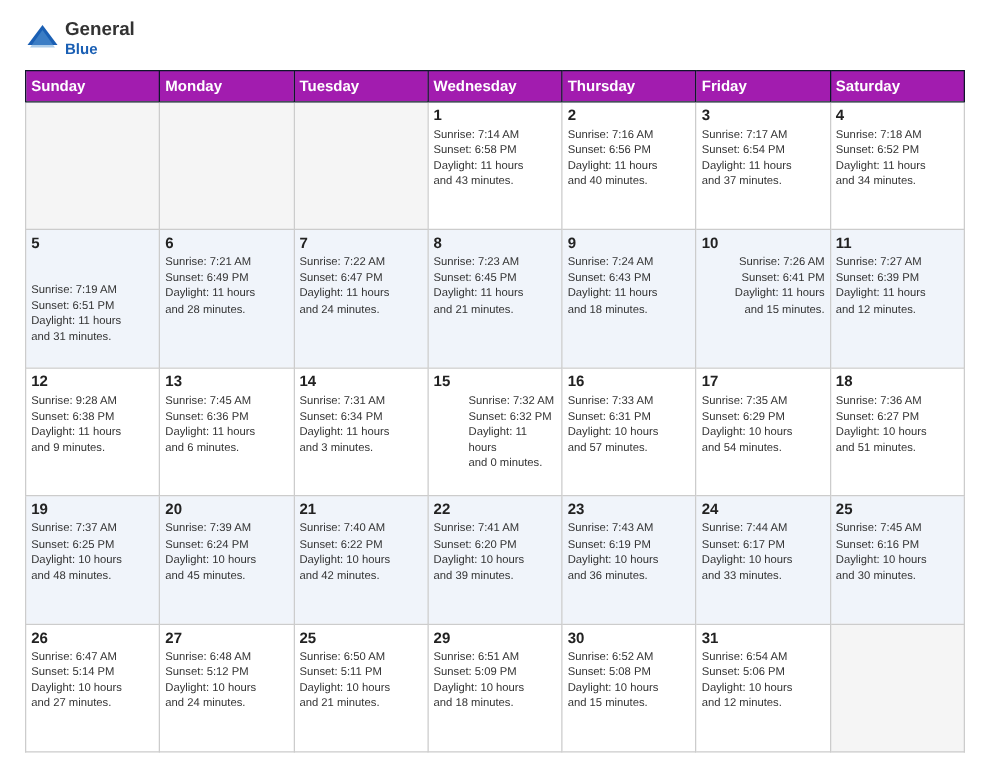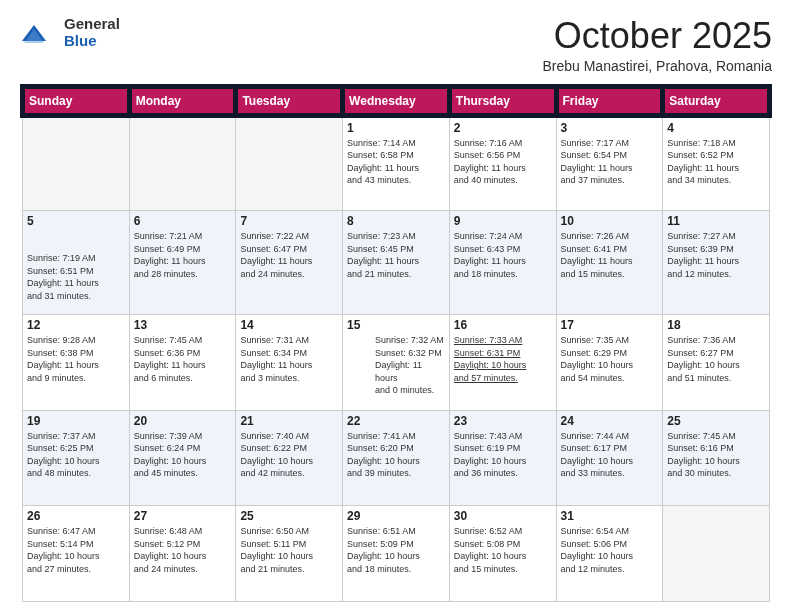--- a/index.html
+++ b/index.html
@@ -18,35 +18,35 @@
       flex-direction: column;
     }
     .header {
       display: flex;
       justify-content: space-between;
       align-items: flex-start;
       margin-bottom: 10px;
     }
     .logo {
       display: flex;
-      align-items: flex-end;
-      gap: 16px;
+      align-items: flex-start;
+      gap: 4px;
     }
     .logo-text {
       display: flex;
       flex-direction: column;
       line-height: 1.1;
     }
     .logo-general {
       font-size: 15px;
       font-weight: bold;
       color: #333;
     }
     .logo-blue {
-      font-size: 15px;
+      font-size: 12px;
       font-weight: bold;
       color: #1a5fb4;
     }
     .logo-icon {
       width: 28px;
       height: 28px;
     }
     .header-right {
       text-align: right;
     }
@@ -62,27 +62,27 @@
       margin-top: 2px;
     }
     .calendar {
       flex: 1;
       border: 1px solid #ccc;
       border-collapse: collapse;
       width: 100%;
       table-layout: fixed;
     }
     .calendar th {
-      background: #be185d;
+      background: #a21caf;
       color: #fff;
       font-size: 12px;
       font-weight: bold;
       padding: 5px 4px;
       text-align: left;
-      border: 5px solid #0f172a;
+      border: 1px solid #0f172a;
       margin-top: 40px;
     }
     .calendar td {
       border: 1px solid #ccc;
       vertical-align: top;
       padding: 3px 4px;
       font-size: 9.5px;
       color: #333;
       background: #fff;
       height: 88px;
@@ -113,24 +113,20 @@
     <div class="logo">
       <svg class="logo-icon" viewBox="0 0 28 28">
         <polygon points="14,4 26,20 2,20" fill="#1a5fb4"></polygon>
         <polygon points="14,8 24,22 4,22" fill="#5b9bd5" opacity="0.5"></polygon>
       </svg>
       <div class="logo-text">
         <span class="logo-general">General</span>
         <span class="logo-blue">Blue</span>
       </div>
     </div>
-    <div class="header-right">
-      <div class="month-title">October 2025</div>
-      <div class="location">Brebu Manastirei, Prahova, Romania</div>
-    </div>
   </div>
 
   <table class="calendar">
     <thead>
       <tr>
       <th>Sunday</th>
           <th>Monday</th>
           <th>Tuesday</th>
           <th>Wednesday</th>
           <th>Thursday</th>
@@ -203,21 +199,21 @@
           </td>
           <td>
             <div class="day-number">9</div>
             <div class="day-info" style="white-space: pre-line;">Sunrise: 7:24 AM
 Sunset: 6:43 PM
 Daylight: 11 hours
 and 18 minutes.</div>
           </td>
           <td>
             <div class="day-number">10</div>
-            <div class="day-info" style="white-space: pre-line;">Sunrise: 7:26 AM
+            <div class="day-info" style="white-space: pre-line; text-align: right;">Sunrise: 7:26 AM
 Sunset: 6:41 PM
 Daylight: 11 hours
 and 15 minutes.</div>
           </td>
           <td>
             <div class="day-number">11</div>
             <div class="day-info" style="white-space: pre-line;">Sunrise: 7:27 AM
 Sunset: 6:39 PM
 Daylight: 11 hours
 and 12 minutes.</div>
@@ -247,21 +243,21 @@
           </td>
           <td>
             <div class="day-number">15</div>
             <div class="day-info" style="white-space: pre-line; margin-left: 28px;">Sunrise: 7:32 AM
 Sunset: 6:32 PM
 Daylight: 11 hours
 and 0 minutes.</div>
           </td>
           <td>
             <div class="day-number">16</div>
-            <div class="day-info" style="white-space: pre-line; text-decoration: underline;">Sunrise: 7:33 AM
+            <div class="day-info" style="white-space: pre-line;">Sunrise: 7:33 AM
 Sunset: 6:31 PM
 Daylight: 10 hours
 and 57 minutes.</div>
           </td>
           <td>
             <div class="day-number">17</div>
             <div class="day-info" style="white-space: pre-line;">Sunrise: 7:35 AM
 Sunset: 6:29 PM
 Daylight: 10 hours
 and 54 minutes.</div>

